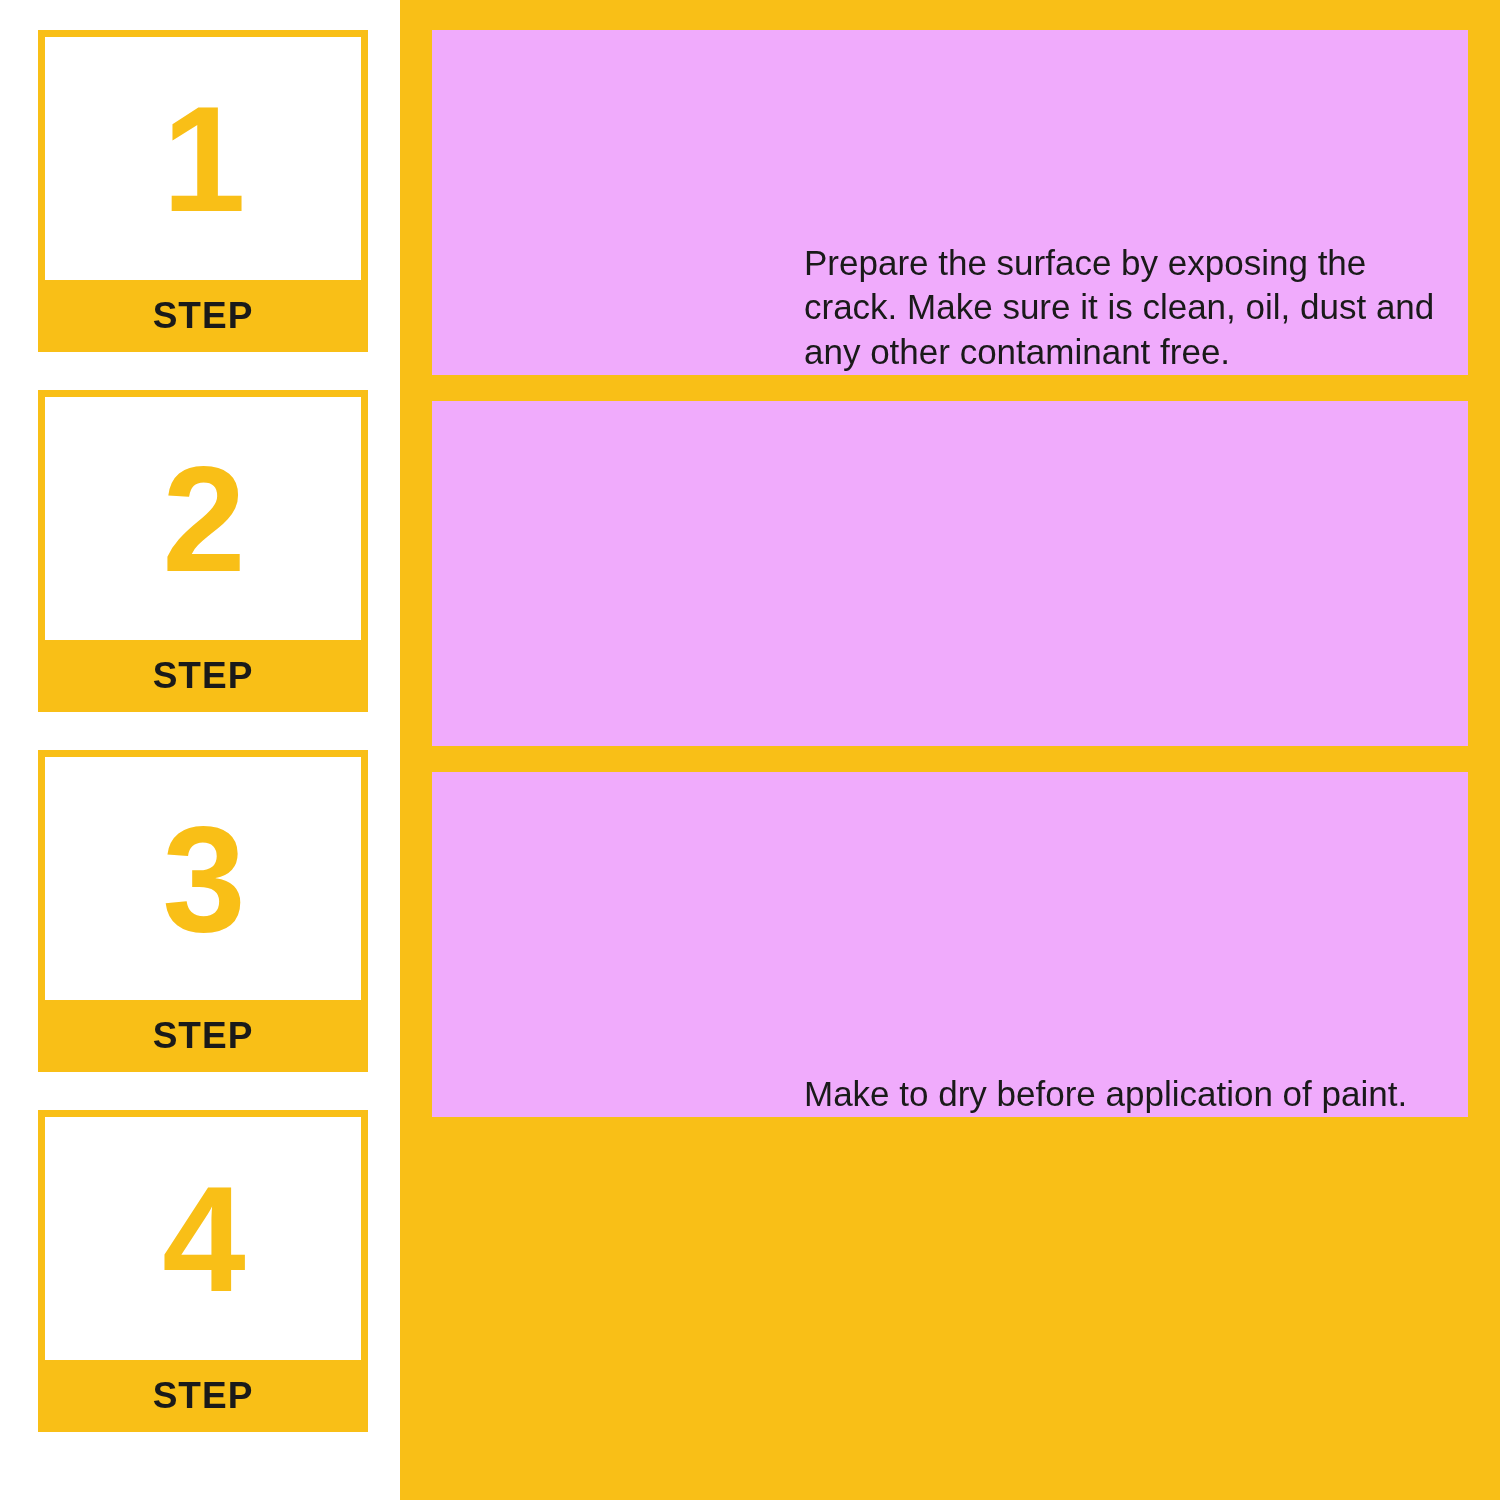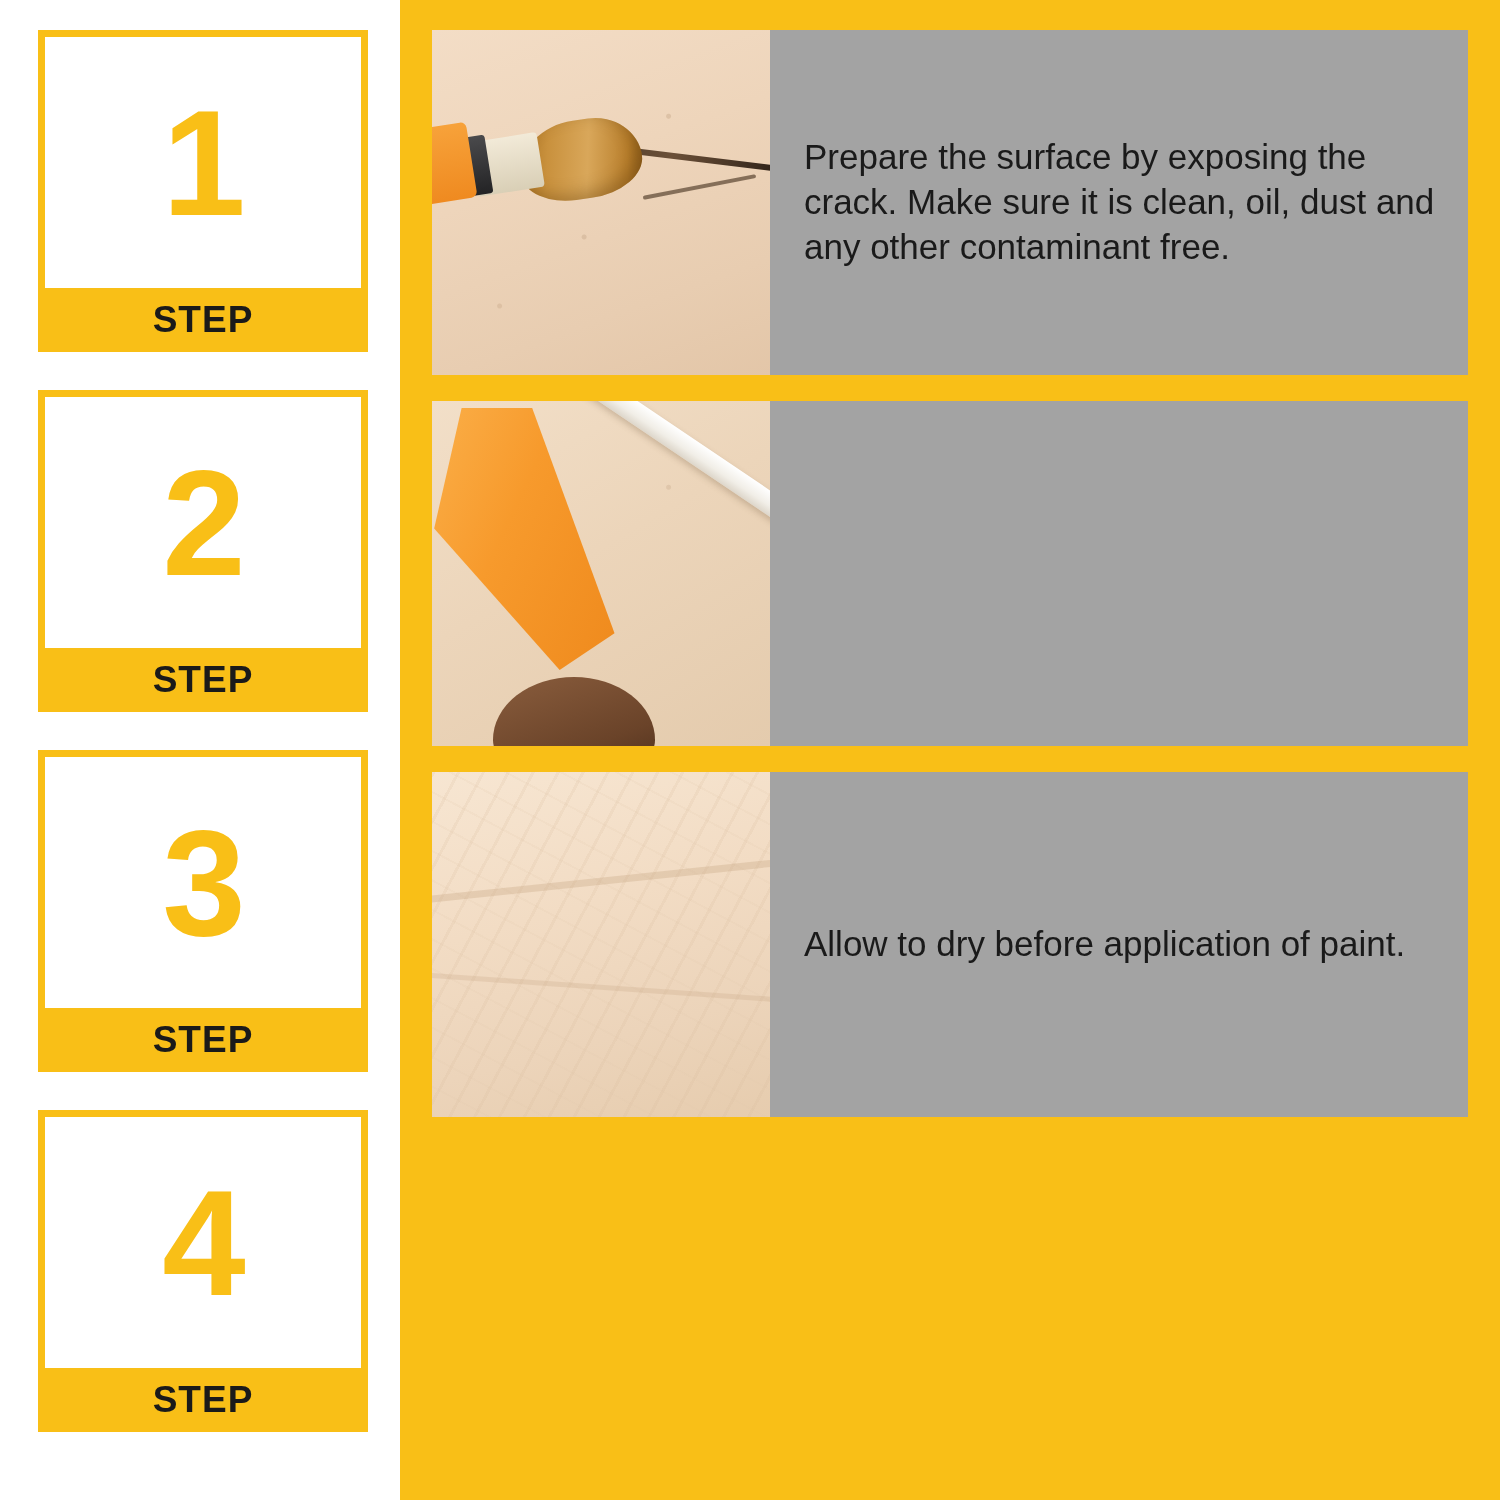--- a/index.html
+++ b/index.html
@@ -51,21 +51,21 @@
   }
   .step-number {
     font-size: 150px;
     line-height: 1;
     font-weight: 700;
     color: #F9BF17;
     letter-spacing: -2px;
     font-family: "Liberation Sans", sans-serif;
   }
   .step-label-bar {
-    height: 64px;
+    height: 72px;
     background: #F9BF17;
     display: flex;
     align-items: center;
     justify-content: center;
   }
   .step-label {
     font-size: 37px;
     font-weight: 700;
     color: #1a1a1a;
     letter-spacing: 1px;
@@ -80,25 +80,26 @@
     width: 1100px;
     height: 1500px;
     background: #F9BF17;
     box-sizing: border-box;
     padding: 30px 32px 30px 32px;
     display: flex;
     flex-direction: column;
   }
   .row {
     display: flex;
-    background: #a3a3a3;
+    background: #f0abfc;
     margin-bottom: 26px;
     height: 345px;
     box-sizing: border-box;
     overflow: hidden;
+    align-items: flex-end;
   }
   .row:last-child {
     margin-bottom: 0;
   }
   .row-photo {
     width: 338px;
     flex: 0 0 338px;
     position: relative;
     overflow: hidden;
   }
@@ -373,18 +374,18 @@
       </div>
     </div>
 
     <div class="row">
       <div class="row-photo">
         <div class="ph ph4"></div>
         <div class="ph4-streak"></div>
         <div class="ph4-streak2"></div>
       </div>
       <div class="row-text">
-        <p>Allow to dry before application of paint.</p>
+        <p>Make to dry before application of paint.</p>
       </div>
     </div>
 
   </div>
 </div>
 
 </body></html>

